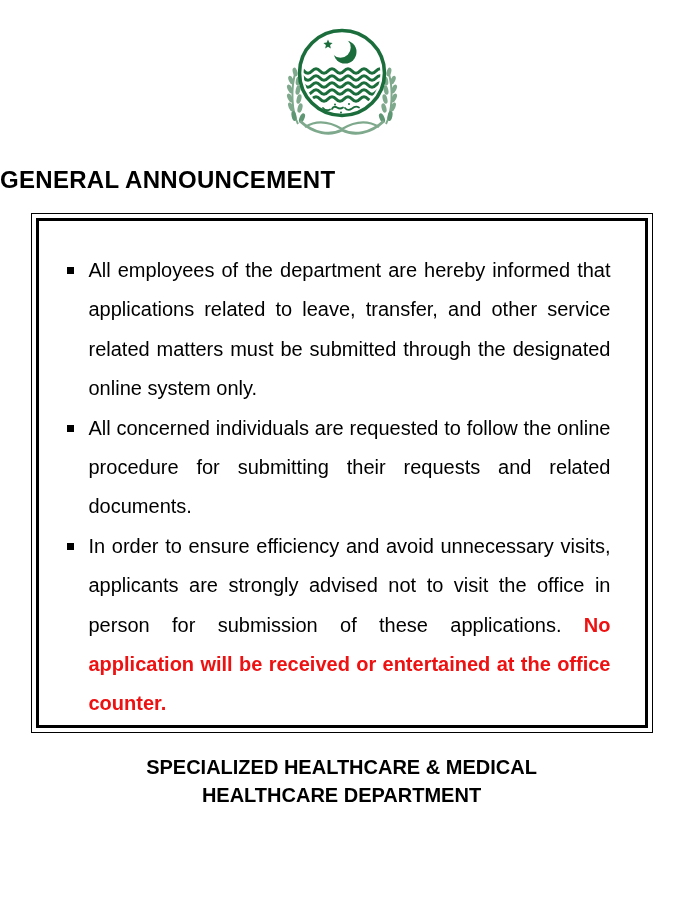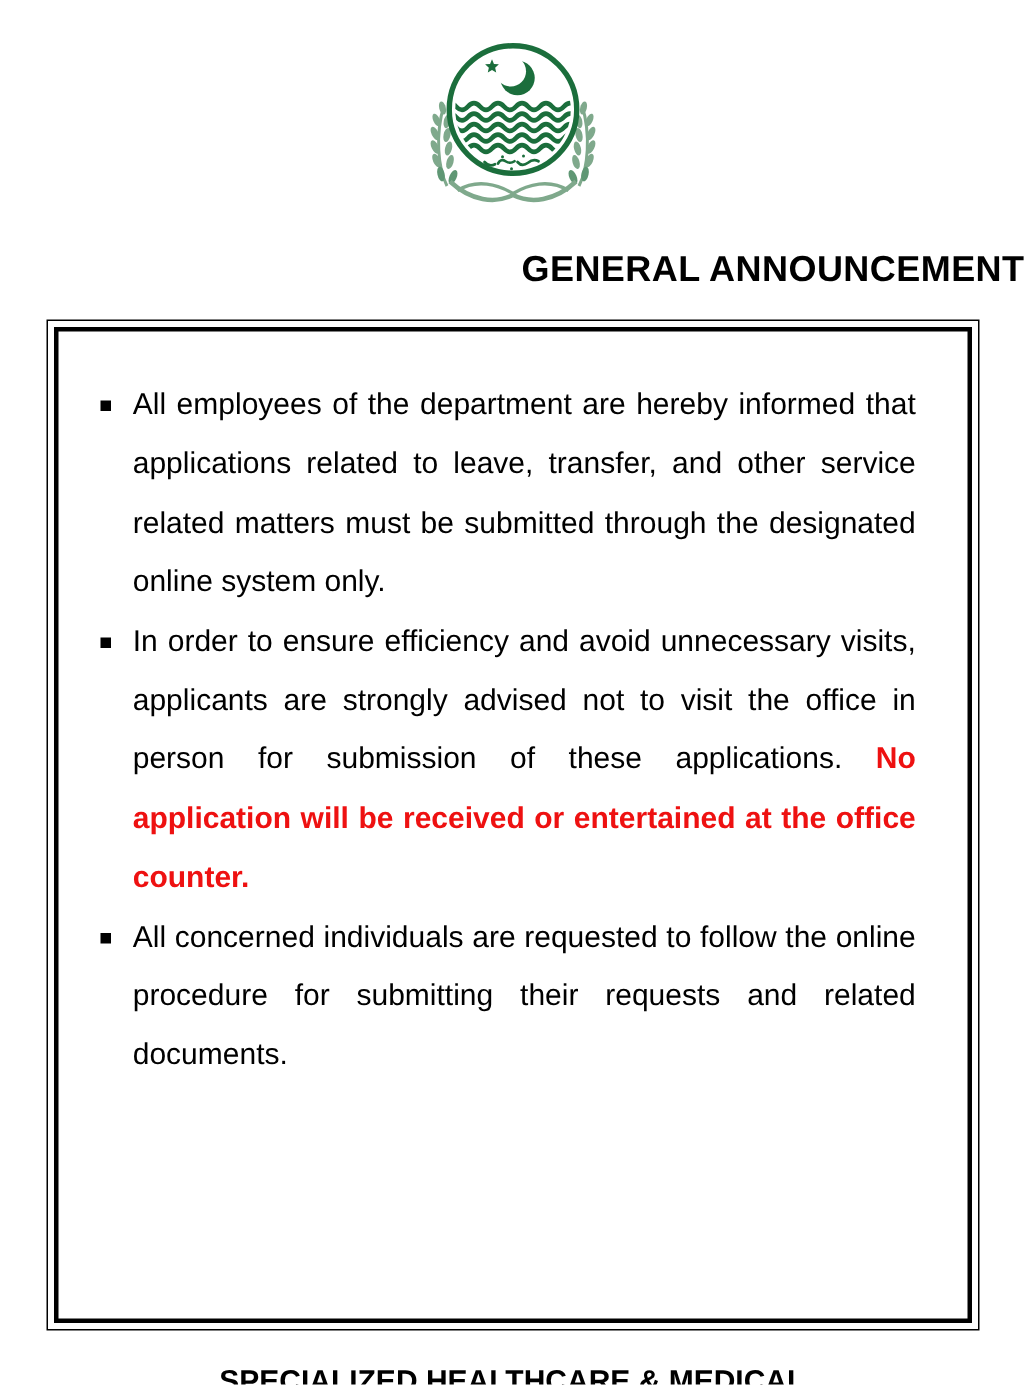--- a/index.html
+++ b/index.html
@@ -10,36 +10,36 @@
     font-family: "Liberation Sans", sans-serif;
     color: #000;
     overflow: hidden;
     position: relative;
   }
   .logo-wrap { width: 120px; margin: 26px auto 0; }
   .logo-wrap svg { display: block; }
 
   .heading {
     margin-top: 28px;
-    text-align: right;
+    text-align: left;
     font-size: 24px;
     font-weight: bold;
     letter-spacing: 0.3px;
     line-height: 28px;
   }
 
   .notice-box {
     width: 622px;
     margin: 19px auto 0;
     border: 1px solid #000;
     padding: 4px;
   }
   .notice-inner {
     border: 3px solid #000;
-    height: 664px;
+    height: 510px;
     padding: 30px 34px 40px 27px;
   }
   ul.bullets {
     list-style: none;
     font-size: 20px;
     line-height: 39.4px;
     text-align: justify;
   }
   ul.bullets li {
     position: relative;
@@ -130,25 +130,25 @@
 
 <div class="notice-box">
   <div class="notice-inner">
     <ul class="bullets">
       <li>
         <span class="marker"></span>
         <span>All employees of the department are hereby informed that applications related to leave, transfer, and other service related matters must be submitted through the designated online system only.</span>
       </li>
       <li>
         <span class="marker"></span>
-        <span>In order to ensure efficiency and avoid unnecessary visits, applicants are strongly advised not to visit the office in person for submission of these applications. </span><span class="seg-red">No application will be received or entertained at the office counter.</span>
+        <span>All concerned individuals are requested to follow the online procedure for submitting their requests and related documents.</span>
       </li>
       <li>
         <span class="marker"></span>
-        <span>All concerned individuals are requested to follow the online procedure for submitting their requests and related documents.</span>
+        <span>In order to ensure efficiency and avoid unnecessary visits, applicants are strongly advised not to visit the office in person for submission of these applications. </span><span class="seg-red">No application will be received or entertained at the office counter.</span>
       </li>
     </ul>
   </div>
 </div>
 
 <div class="footer">
   <div>SPECIALIZED HEALTHCARE &amp; MEDICAL</div>
   <div>HEALTHCARE DEPARTMENT</div>
 </div>
 

